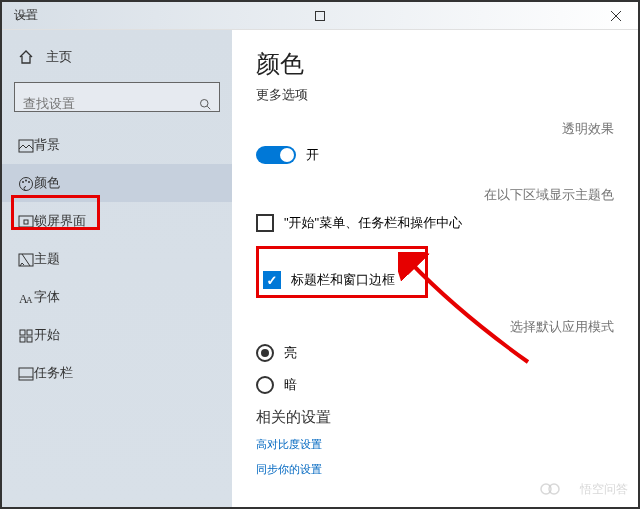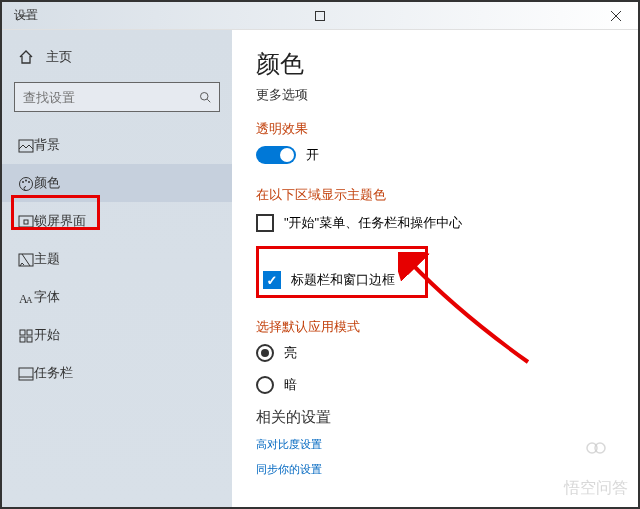--- a/index.html
+++ b/index.html
@@ -33,38 +33,38 @@
     .winbtn { width: 44px; height: 28px; display: flex; align-items: center; justify-content: center; color: #333; }
     .content { flex: 1; display: flex; overflow: hidden; }
     .sidebar { width: 230px; background: linear-gradient(to bottom, #d6dee6, #d8e0e8); padding: 10px 0; overflow: hidden; }
     .home-row { display: flex; align-items: center; gap: 12px; padding: 8px 16px; color: #333; }
     .home-icon { width: 16px; height: 16px; }
     .search-box {
       margin: 8px 12px 14px 12px;
       border: 1px solid #666;
       height: 30px;
       display: flex;
-      align-items: center;
+      align-items: flex-end;
       padding: 0 8px;
       background: #e6eaf0;
     }
     .search-input {
       flex: 1; border: none; background: transparent; font-size: 13px; color: #666; outline: none;
     }
     .section-header { font-size: 12px; font-weight: 600; padding: 4px 16px 10px 16px; color: #333; }
     .nav-item {
       display: flex; align-items: flex-end; gap: 0;
       padding: 10px 16px; color: #333; font-size: 13px;
     }
     .nav-item.active { background: #c6d0dd; }
     .nav-icon { width: 16px; height: 16px; flex-shrink: 0; }
     .main { flex: 1; background: #fff; padding: 18px 24px; overflow: hidden; }
     .page-title { font-size: 24px; font-weight: 400; color: #222; margin-bottom: 6px; }
     .subheading { font-size: 13px; color: #333; margin-bottom: 16px; }
-    .setting-label { font-size: 13px; color: #c2410c; margin-bottom: 8px; }
+    .setting-label { font-size: 13px; color: #737373; margin-bottom: 8px; text-align: right; }
     .toggle-row { display: flex; align-items: center; gap: 10px; margin-bottom: 22px; }
     .toggle {
       width: 40px; height: 18px; border-radius: 10px; background: #0078d7; position: relative;
     }
     .toggle::after {
       content: ""; position: absolute; right: 2px; top: 2px; width: 14px; height: 14px; border-radius: 50%; background: #fff;
     }
     .check-row {
       display: flex; align-items: center; gap: 10px; margin-bottom: 12px; padding: 2px 0;
     }
@@ -95,26 +95,25 @@
       position: absolute;
       right: 100px;
       top: 250px;
       pointer-events: none;
     }
     .watermark {
       position: absolute;
       right: 10px;
       bottom: 8px;
       color: rgba(200,200,200,0.7);
-      font-size: 16px;
+      font-size: 12px;
       display: flex;
       align-items: center;
       gap: 20px;
       pointer-events: none;
-      flex-direction: column;
     }
   </style>
 </head>
 <body>
 
 <div class="titlebar">
   <span class="title-text">设置</span>
   <div class="winbtn">
     <svg width="10" height="10">
         <line x1="0" y1="5" x2="10" y2="5" stroke="#333" stroke-width="1"></line>

